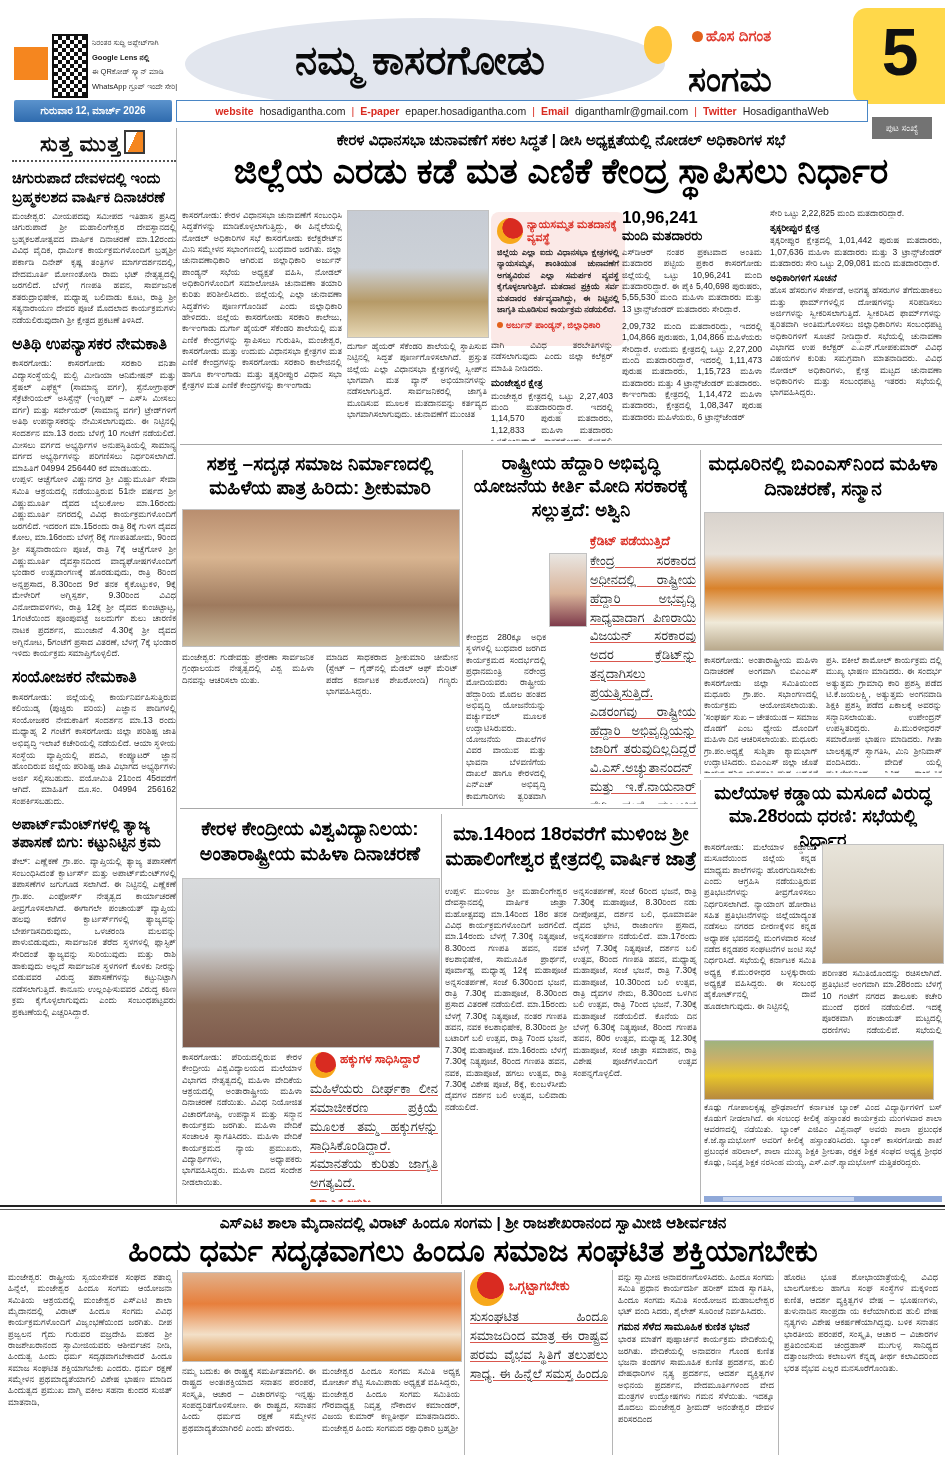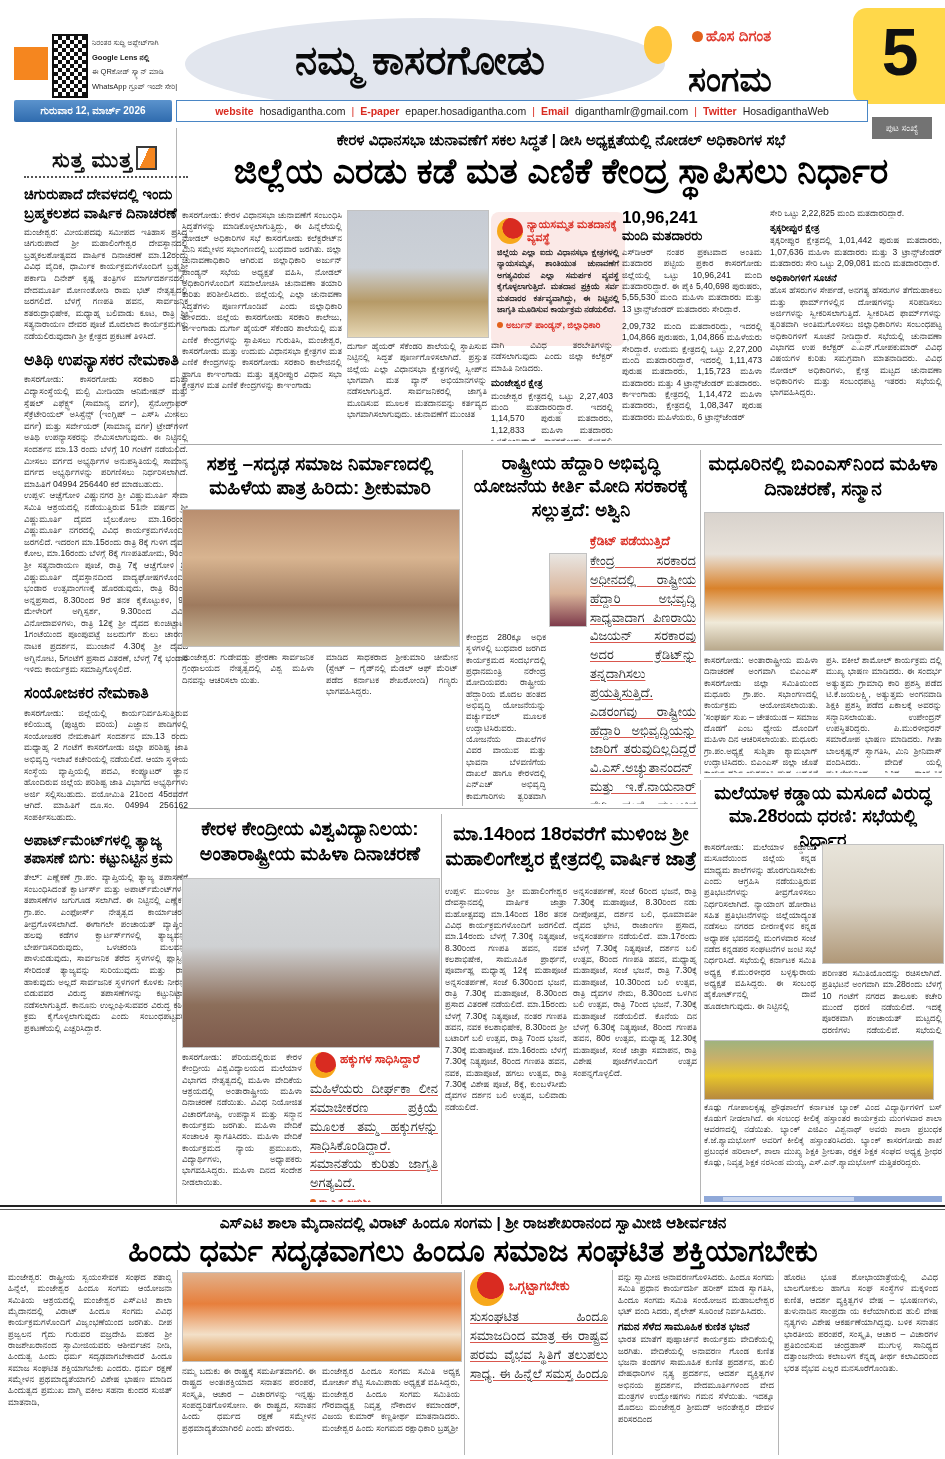--- a/index.html
+++ b/index.html
@@ -82,21 +82,21 @@
     <span class="lbl">Email</span>
     <span class="val">diganthamlr@gmail.com</span>
     <span class="sep">|</span>
     <span class="lbl">Twitter</span>
     <span class="val">HosadiganthaWeb</span>
   </div>
   <div class="abs" style="left:872px;top:100px;width:60px;height:22px;background:#737373;color:#fff;font-size:9px;
               text-align:center;line-height:22px;margin-top:17px;">ಪುಟ ಸಂಖ್ಯೆ</div>
 
   <div class="vline" style="left:176px;top:128px;height:1076px;"></div>
-  <div class="abs" style="left:24px;top:130px;width:164px;height:1072px;overflow:hidden;margin-top:16px;">
+  <div class="abs" style="left:12px;top:130px;width:164px;height:1072px;overflow:hidden;">
     <div class="sb-title center" style="padding-bottom:4px;">
       <span>ಸುತ್ತ ಮುತ್ತ</span><span class="door"></span>
     </div>
     <div class="dotted" style="margin-bottom:4px;"></div>
 
     <div>
       <div class="sb-h">ಚಿಗುರುಪಾದೆ ದೇವಳದಲ್ಲಿ ಇಂದು ಬ್ರಹ್ಮಕಲಶದ ವಾರ್ಷಿಕ ದಿನಾಚರಣೆ</div>
       <div class="sb-b">ಮಂಜೇಶ್ವರ: ಮೀಯಪದವು ಸಮೀಪದ ಇತಿಹಾಸ ಪ್ರಸಿದ್ಧ ಚಿಗುರುಪಾದೆ ಶ್ರೀ ಮಹಾಲಿಂಗೇಶ್ವರ ದೇವಸ್ಥಾನದಲ್ಲಿ ಬ್ರಹ್ಮಕಲಶೋತ್ಸವದ ವಾರ್ಷಿಕ ದಿನಾಚರಣೆ ಮಾ.12ರಂದು ವಿವಿಧ ವೈದಿಕ, ಧಾರ್ಮಿಕ ಕಾರ್ಯಕ್ರಮಗಳೊಂದಿಗೆ ಬ್ರಹ್ಮಶ್ರೀ ಪರ್ಕಾಡಿ ದಿನೇಶ್ ಕೃಷ್ಣ ತಂತ್ರಿಗಳ ಮಾರ್ಗದರ್ಶನದಲ್ಲಿ, ವೇದಮೂರ್ತಿ ಮೋಣಂತೋಡಿ ರಾಮ ಭಟ್ ನೇತೃತ್ವದಲ್ಲಿ ಜರಗಲಿದೆ. ಬೆಳಗ್ಗೆ ಗಣಪತಿ ಹವನ, ಸಾರ್ವಜನಿಕ ಶತರುದ್ರಾಭಿಷೇಕ, ಮಧ್ಯಾಹ್ನ ಬಲಿವಾಡು ಕೂಟ, ರಾತ್ರಿ ಶ್ರೀ ಸತ್ಯನಾರಾಯಣ ದೇವರ ಪೂಜೆ ಮೊದಲಾದ ಕಾರ್ಯಕ್ರಮಗಳು ನಡೆಯಲಿರುವುದಾಗಿ ಶ್ರೀ ಕ್ಷೇತ್ರದ ಪ್ರಕಟಣೆ ತಿಳಿಸಿದೆ.</div>
     </div>
     <div>

